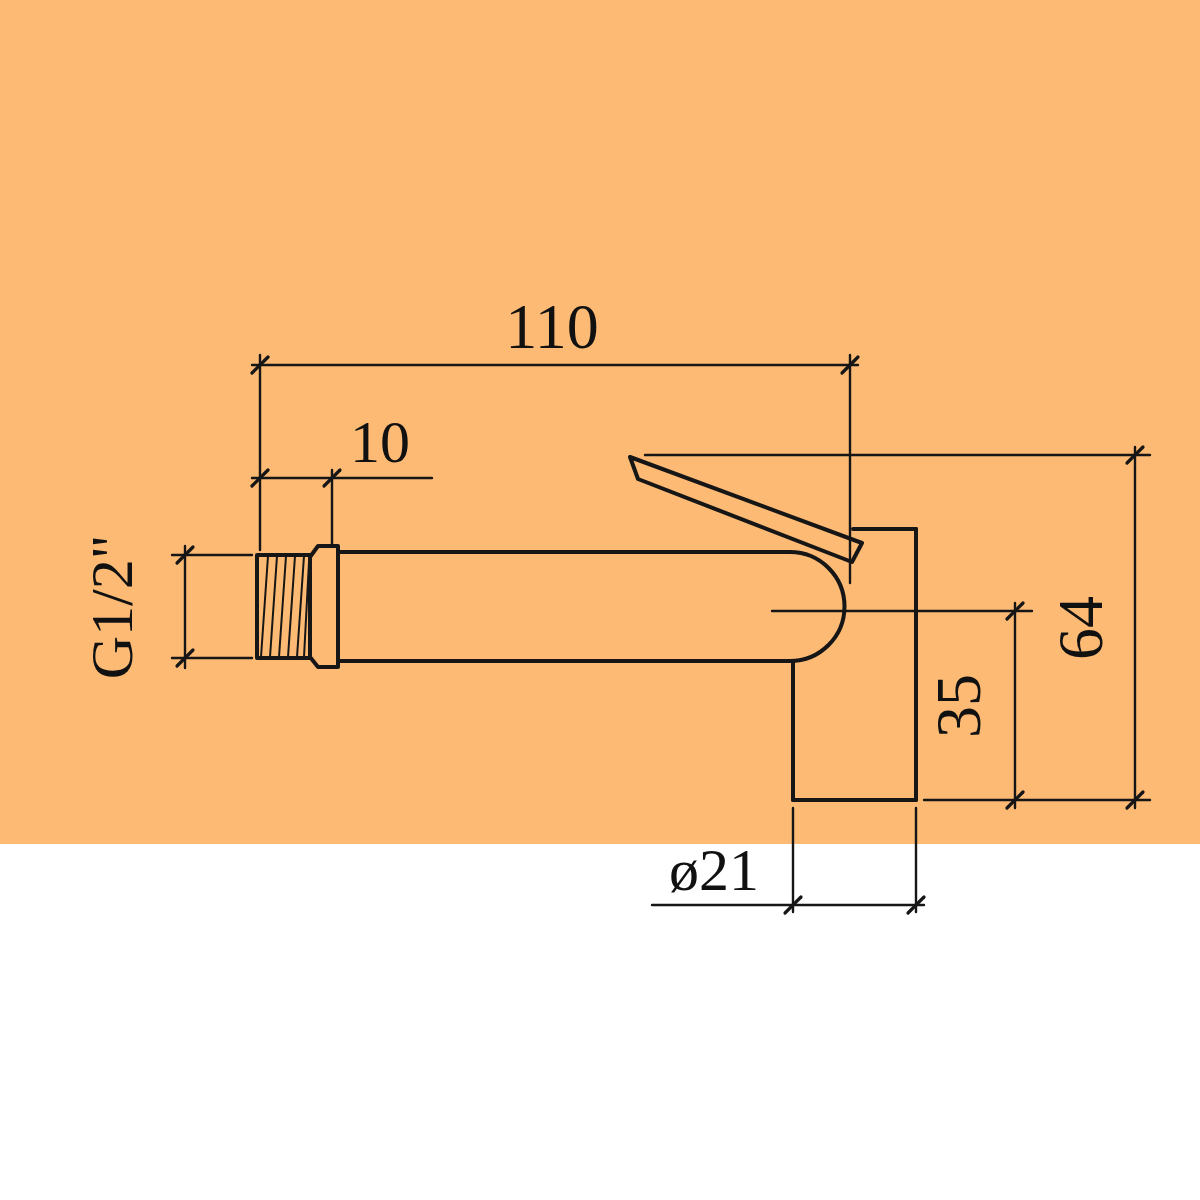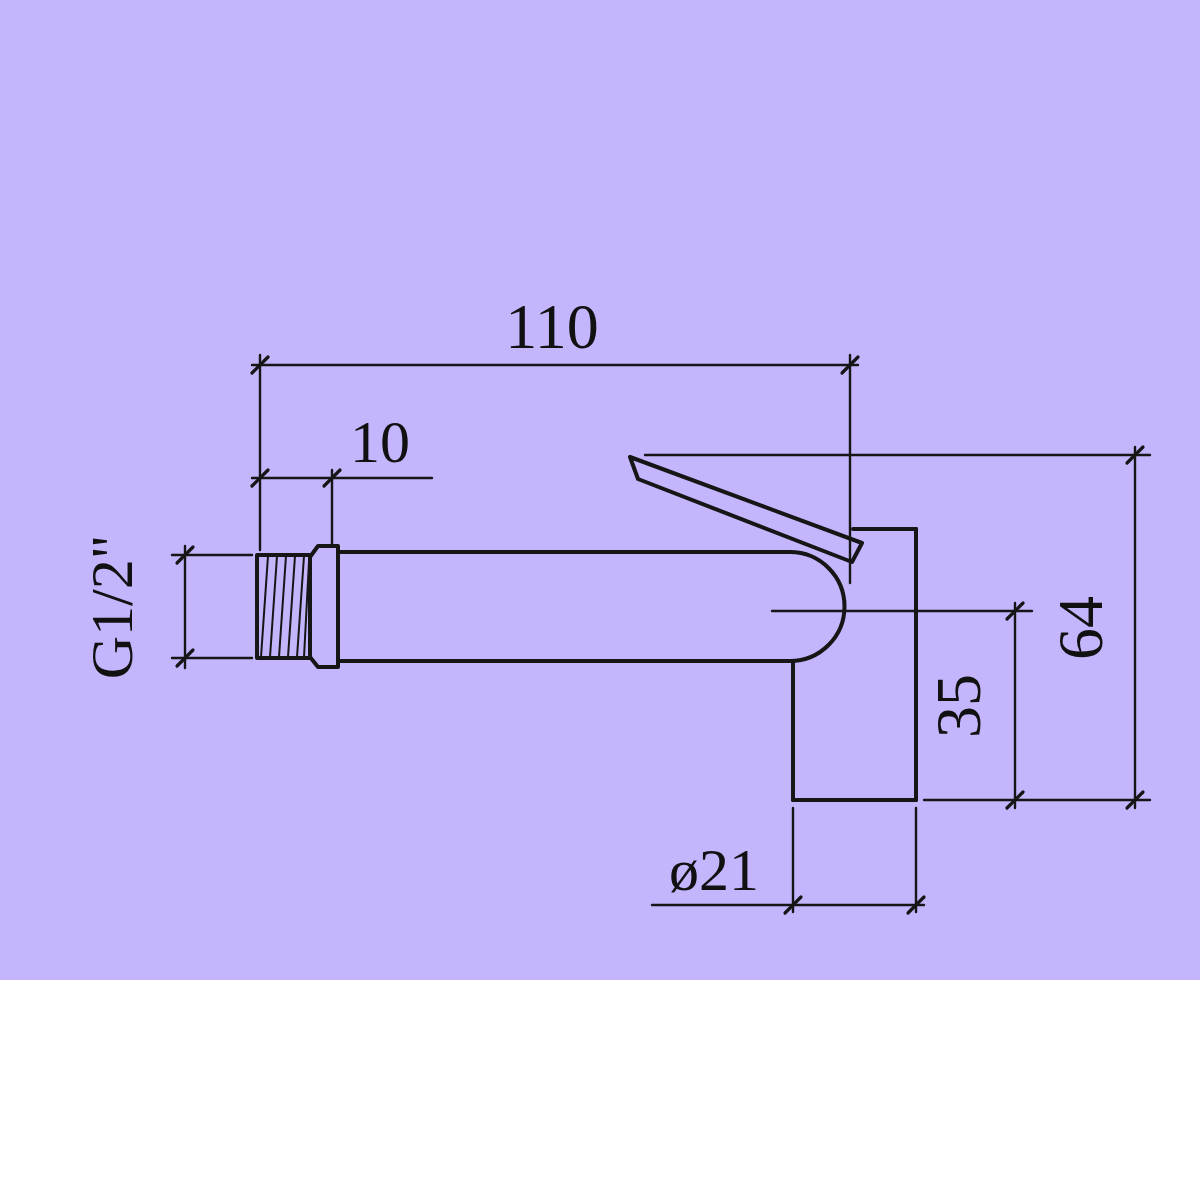--- a/index.html
+++ b/index.html
@@ -5,23 +5,23 @@
   html, body {
     margin: 0;
     padding: 0;
     width: 1200px;
     height: 1200px;
     background: #ffffff;
     font-family: "Liberation Serif", serif;
   }
   .stage {
     width: 1200px;
-    height: 980px;
+    height: 844px;
     position: relative;
-    background: #c4b5fd;
+    background: #fdba74;
   }
   svg { display: block; }
   .outline {
     fill: none;
     stroke: #161616;
     stroke-width: 4;
     stroke-linecap: round;
     stroke-linejoin: round;
   }
   .thin {

